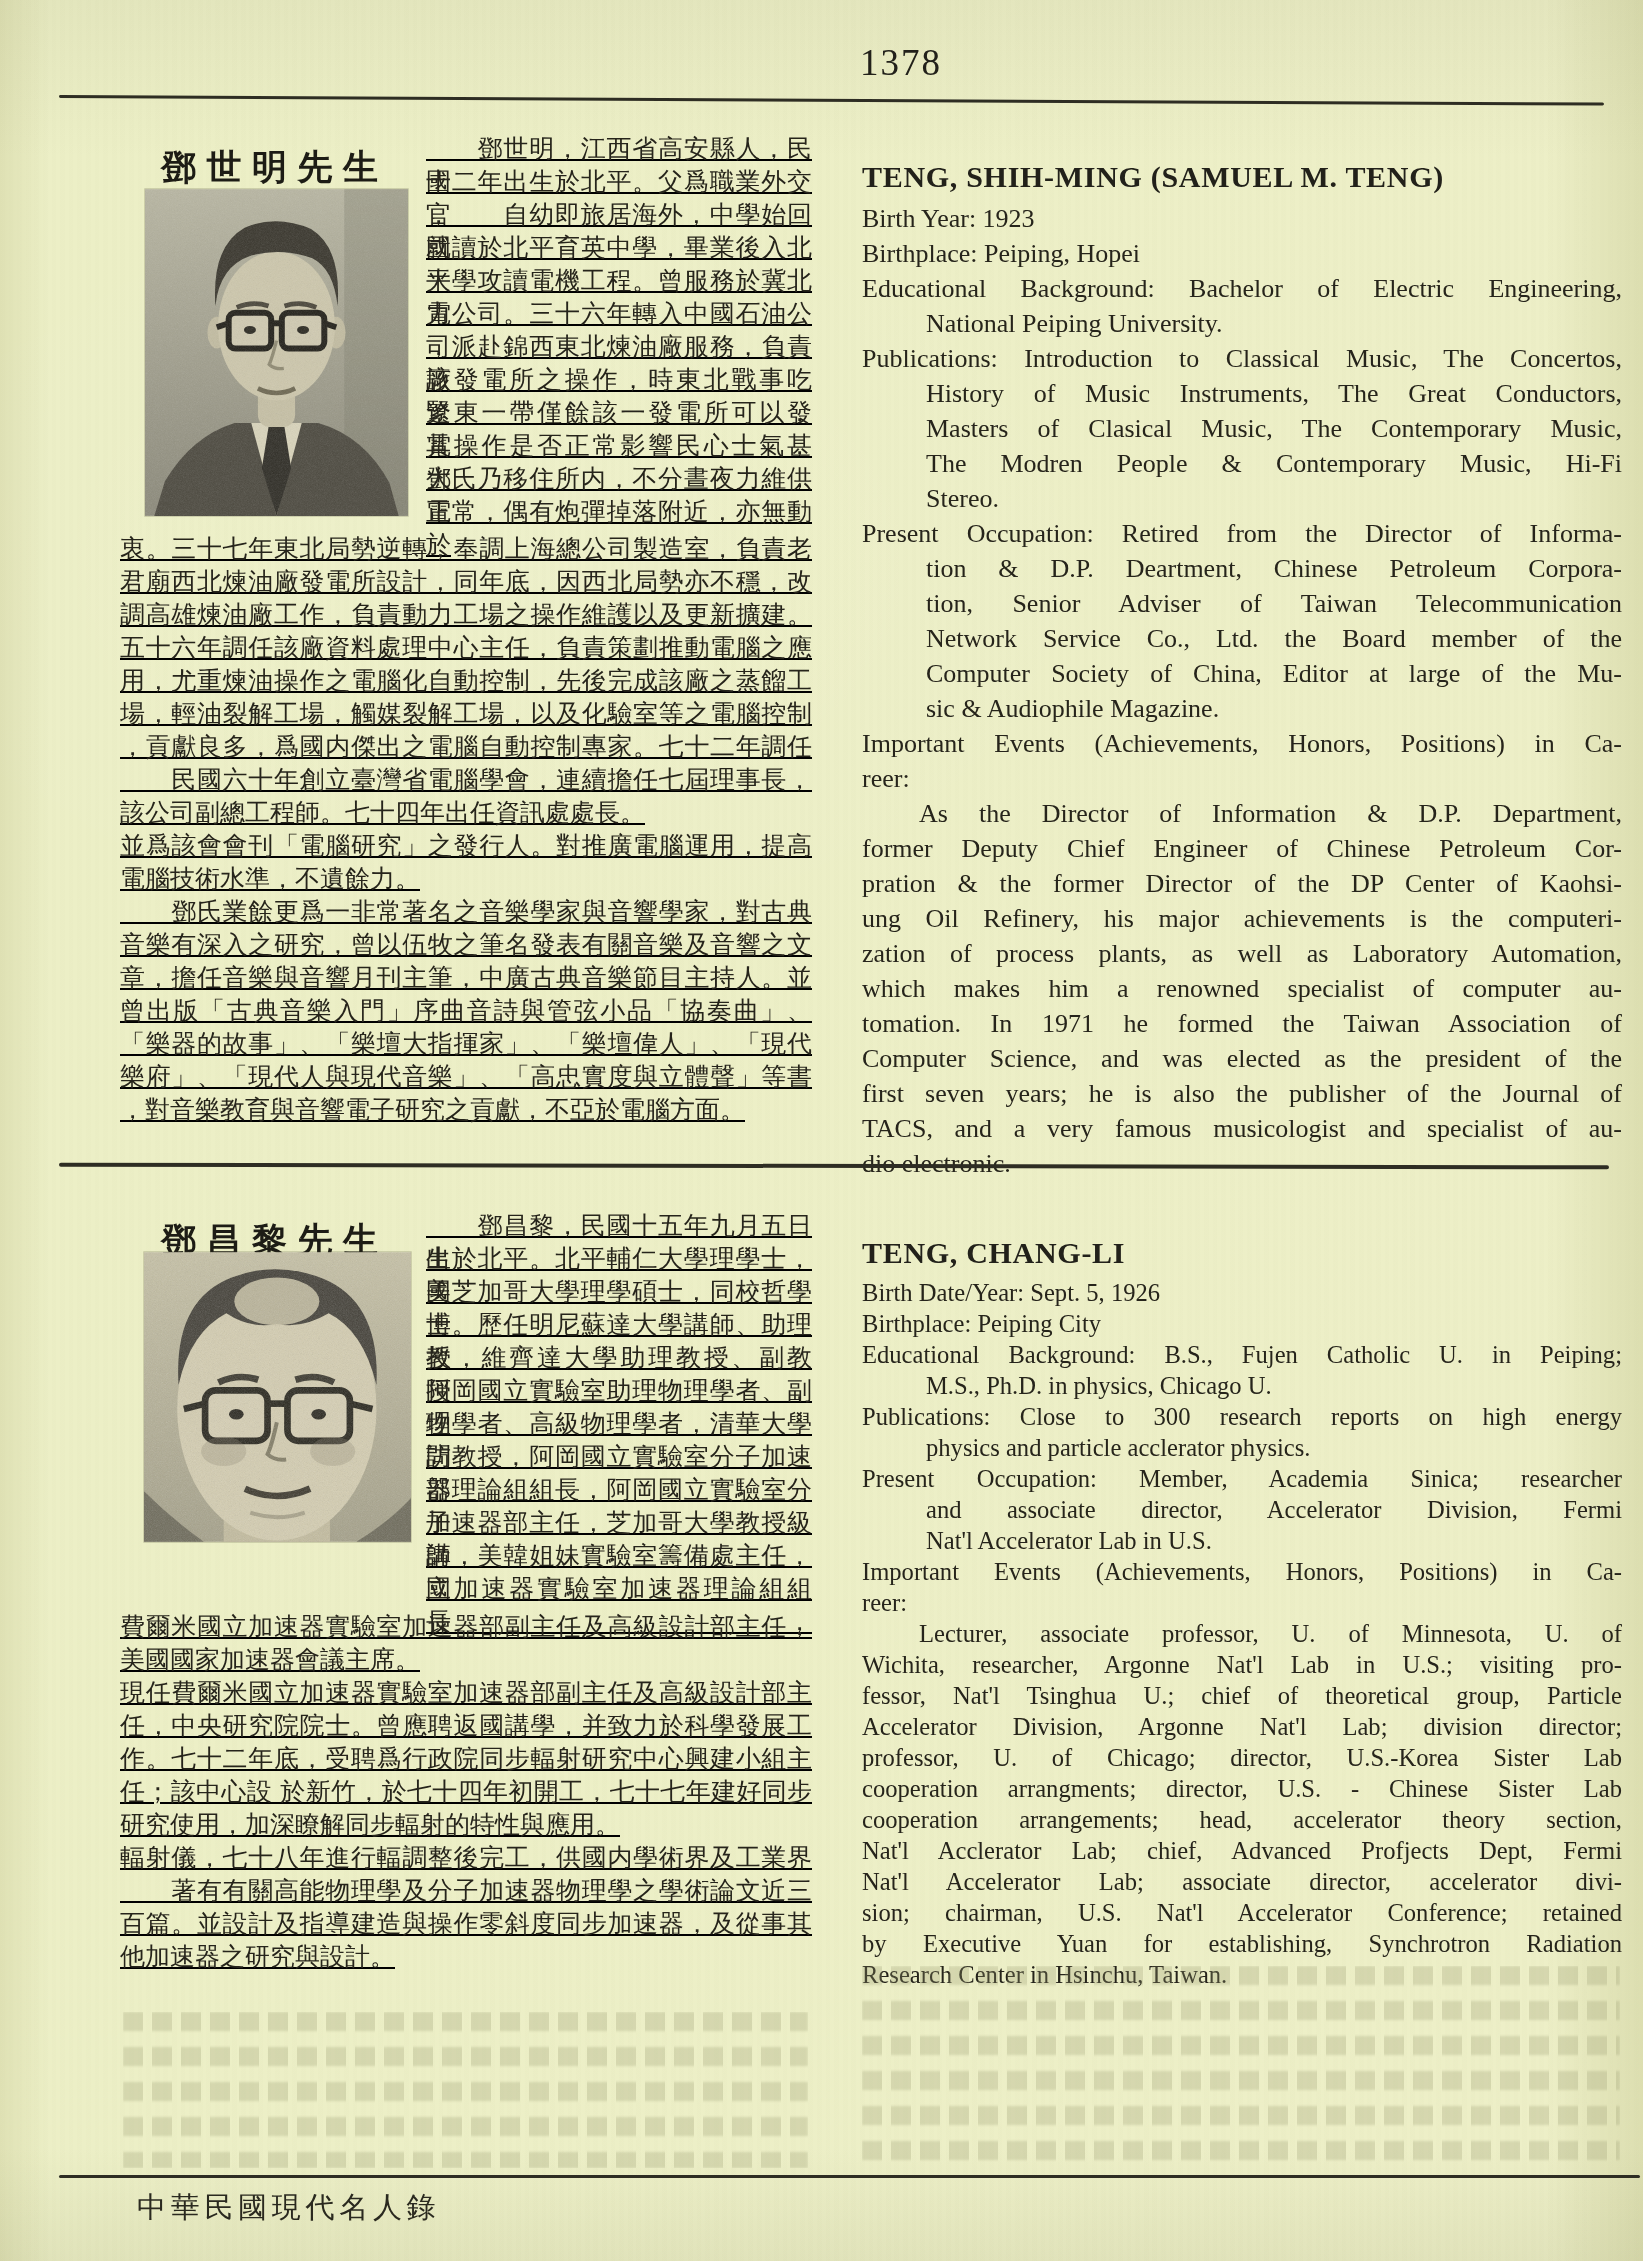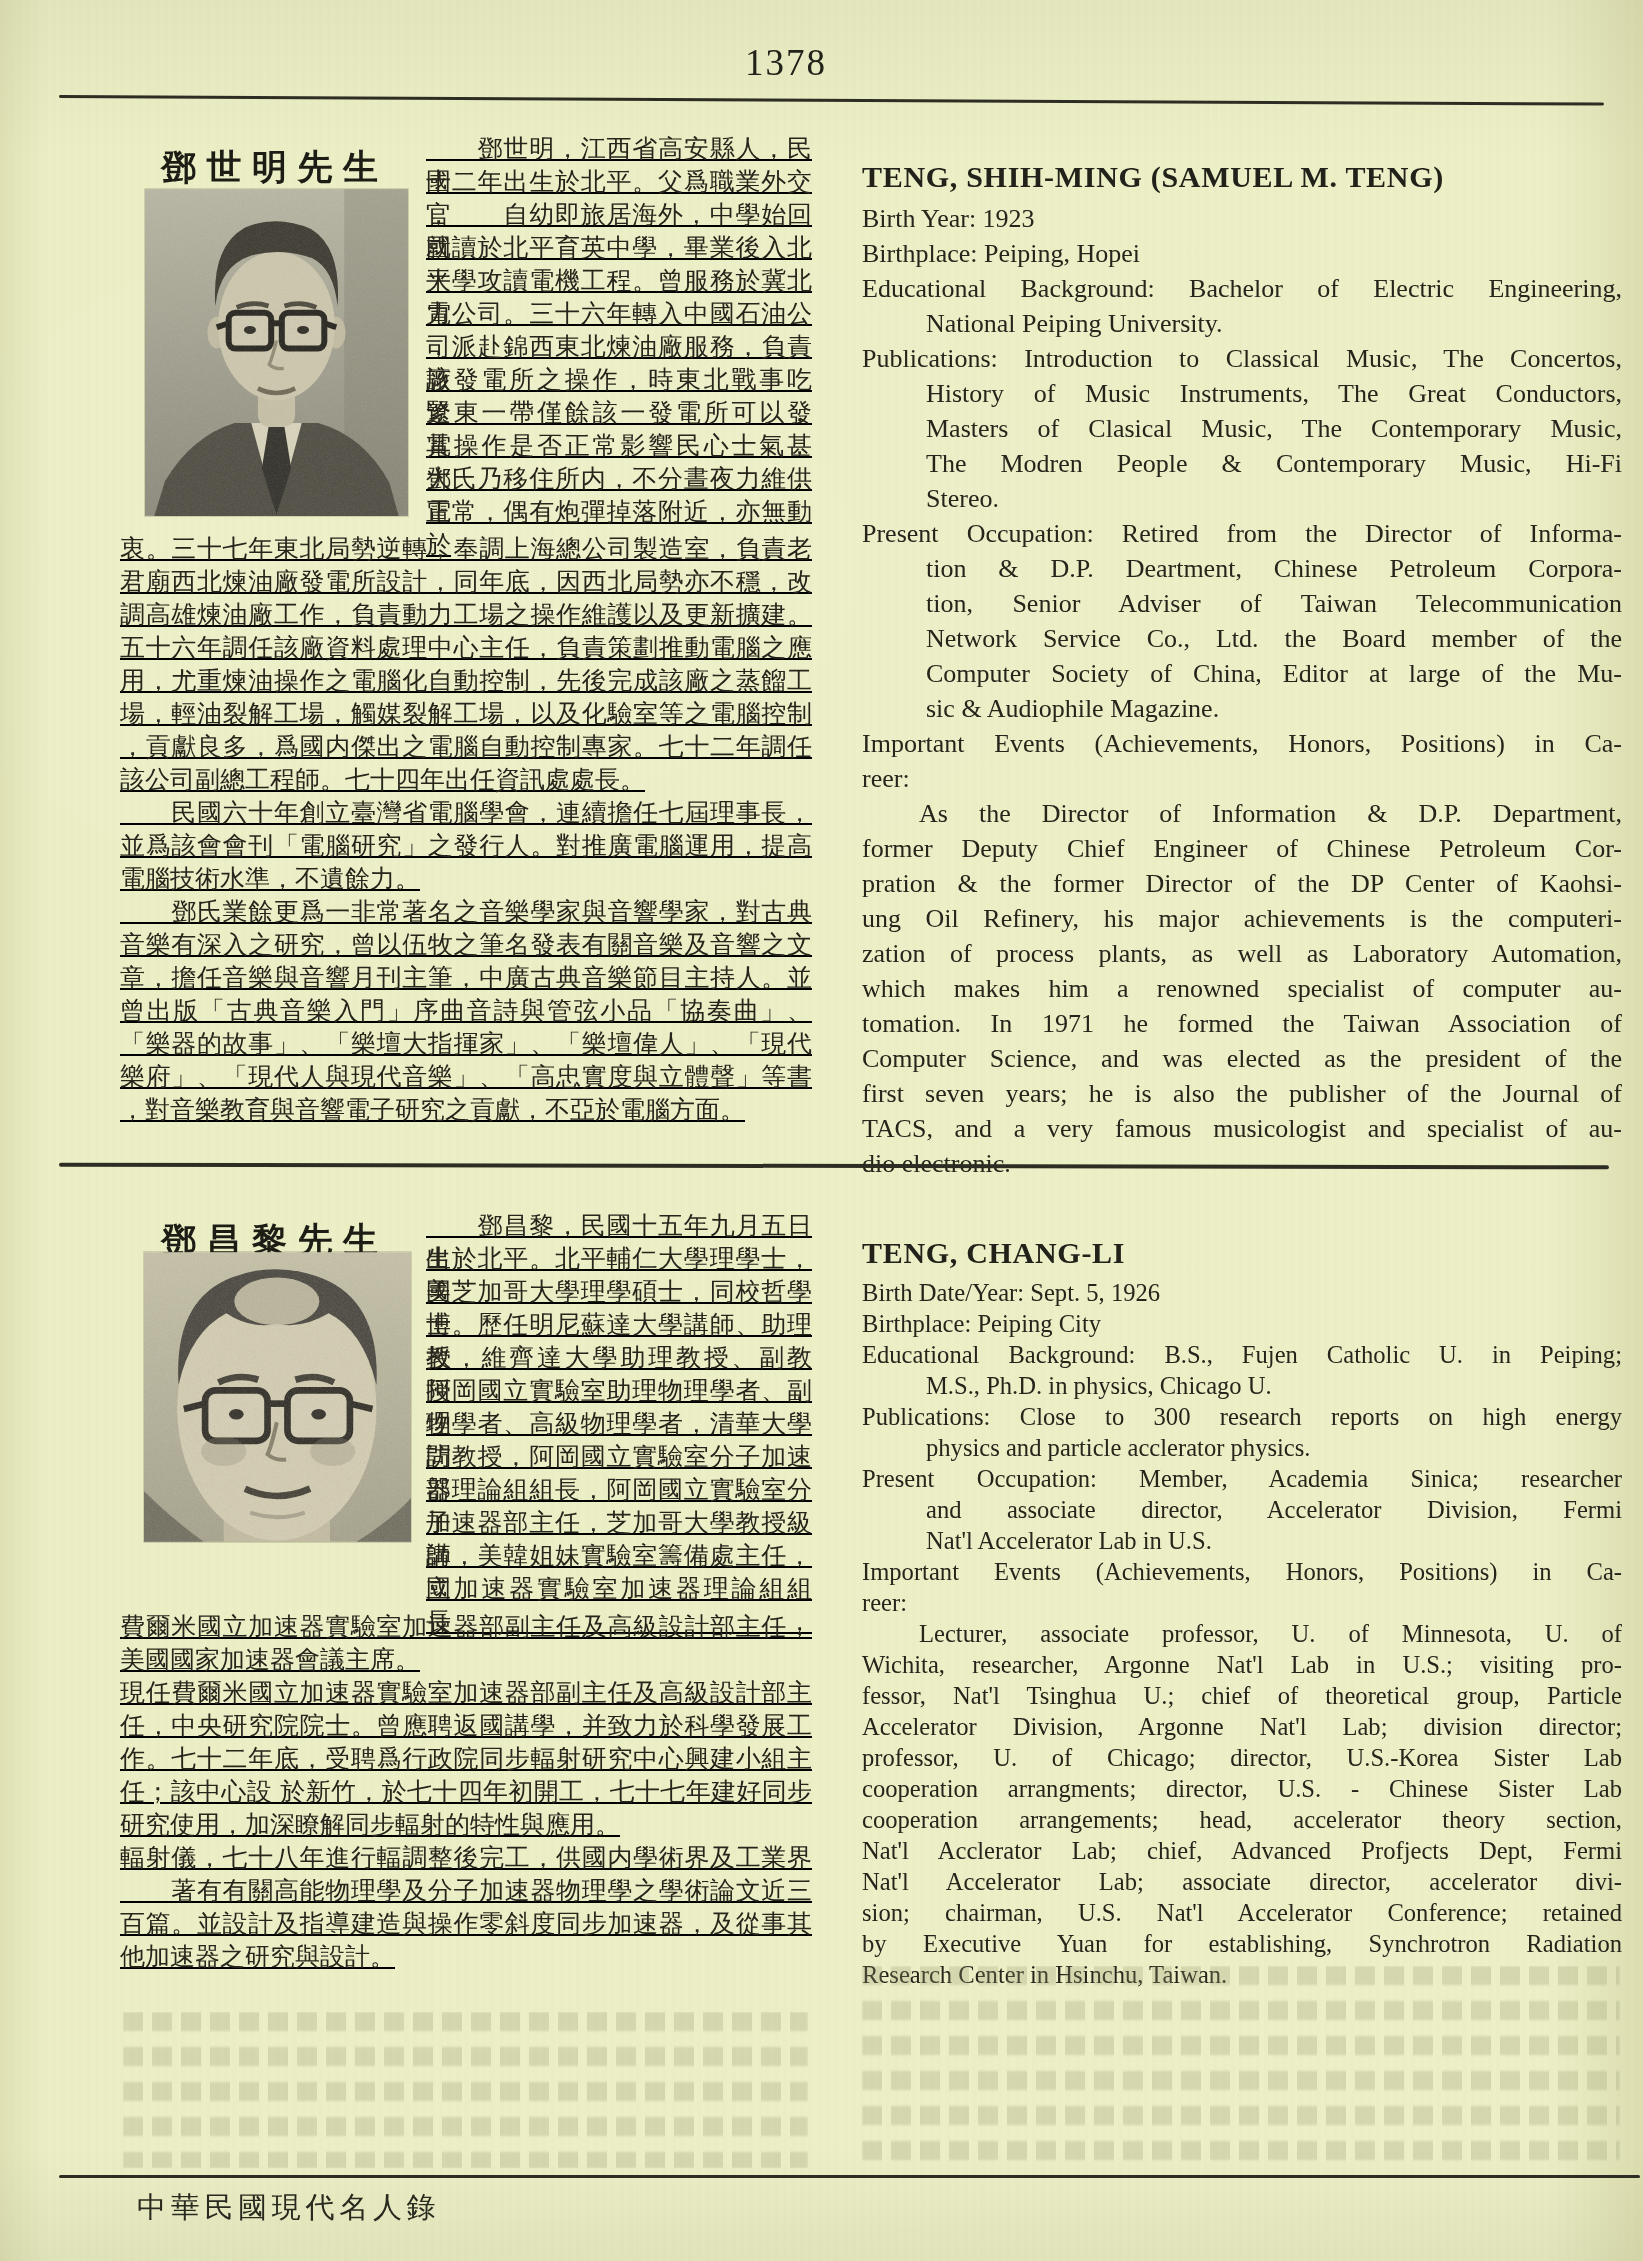--- a/index.html
+++ b/index.html
@@ -7,21 +7,21 @@
         background:linear-gradient(90deg,#dfe1b4 0,#ecefc6 3%,#edefc7 94%,#dcdeb0 100%);}
   #page::before{content:"";position:absolute;inset:0;pointer-events:none;
         background:
           radial-gradient(931px 599px at 30% 25%, rgba(255,255,255,0.07), transparent 70%),
           linear-gradient(0deg, rgba(120,120,80,.10), transparent 5%, transparent 93%, rgba(120,120,80,.08)),
           repeating-linear-gradient(90deg, rgba(210,212,170,.06) 0 4.7px, transparent 4.7px 8.6px);}
   .rule{position:absolute;background:#2e2d23;border-radius:2px;}
   .top-rule{left:59px;top:95px;width:1545px;height:3.3px;transform:rotate(0.28deg);transform-origin:left center;}
   .mid-rule{left:59px;top:1164px;width:1550px;height:4px;transform:rotate(0.10deg);}
   .footer-rule{left:59px;top:2175px;width:1581px;height:3.3px;}
-  .page-number{position:absolute;left:745px;top:41px;width:226px;text-align:left;
+  .page-number{position:absolute;left:788px;top:41px;width:226px;text-align:center;
         font:37px/43px "Liberation Serif","DejaVu Serif",serif;color:#22211a;letter-spacing:2px;}
   .cn-name{position:absolute;left:144px;margin:17px;font:700 35px/43px "DejaVu Serif","Liberation Serif",serif;
         letter-spacing:0.30em;color:#1d1c15;white-space:nowrap;}
   .photo{position:absolute;box-shadow:0 0 0 0.7px rgba(60,60,40,.25);}
   .cn-col{position:absolute;text-decoration:underline;}
   .cnline{height:33px;font:25px/33px "DejaVu Serif","Liberation Serif",serif;color:#26241b;white-space:nowrap;}
   .cn-col .cnline{white-space:normal;}
   .jl{text-align:justify;text-align-last:justify;text-justify:inter-character;}
   .end{text-align:left;text-align-last:left;}
   .en-col{position:absolute;margin-top:24px;}
@@ -107,22 +107,22 @@
       </div>
 
     <div class="cn-col" style="left:120px;top:532px;width:692px">
         <div class="cnline jl">衷。三十七年東北局勢逆轉，奉調上海總公司製造室，負責老</div>
         <div class="cnline jl">君廟西北煉油廠發電所設計，同年底，因西北局勢亦不穩，改</div>
         <div class="cnline jl">調高雄煉油廠工作，負責動力工場之操作維護以及更新擴建。</div>
         <div class="cnline jl">五十六年調任該廠資料處理中心主任，負責策劃推動電腦之應</div>
         <div class="cnline jl">用，尤重煉油操作之電腦化自動控制，先後完成該廠之蒸餾工</div>
         <div class="cnline jl">場，輕油裂解工場，觸媒裂解工場，以及化驗室等之電腦控制</div>
         <div class="cnline jl">，貢獻良多，爲國内傑出之電腦自動控制專家。七十二年調任</div>
+        <div class="cnline jl">　　民國六十年創立臺灣省電腦學會，連續擔任七屆理事長，</div>
         <div class="cnline end">該公司副總工程師。七十四年出任資訊處處長。</div>
-        <div class="cnline jl">　　民國六十年創立臺灣省電腦學會，連續擔任七屆理事長，</div>
         <div class="cnline jl">並爲該會會刊「電腦研究」之發行人。對推廣電腦運用，提高</div>
         <div class="cnline end">電腦技術水準，不遺餘力。</div>
         <div class="cnline jl">　　鄧氏業餘更爲一非常著名之音樂學家與音響學家，對古典</div>
         <div class="cnline jl">音樂有深入之研究，曾以伍牧之筆名發表有關音樂及音響之文</div>
         <div class="cnline jl">章，擔任音樂與音響月刊主筆，中廣古典音樂節目主持人。並</div>
         <div class="cnline jl">曾出版「古典音樂入門」序曲音詩與管弦小品「協奏曲」、</div>
         <div class="cnline jl">「樂器的故事」、「樂壇大指揮家」、「樂壇偉人」、「現代</div>
         <div class="cnline jl">樂府」、「現代人與現代音樂」、「高忠實度與立體聲」等書</div>
         <div class="cnline end">，對音樂教育與音響電子研究之貢獻，不亞於電腦方面。</div>
       </div>

